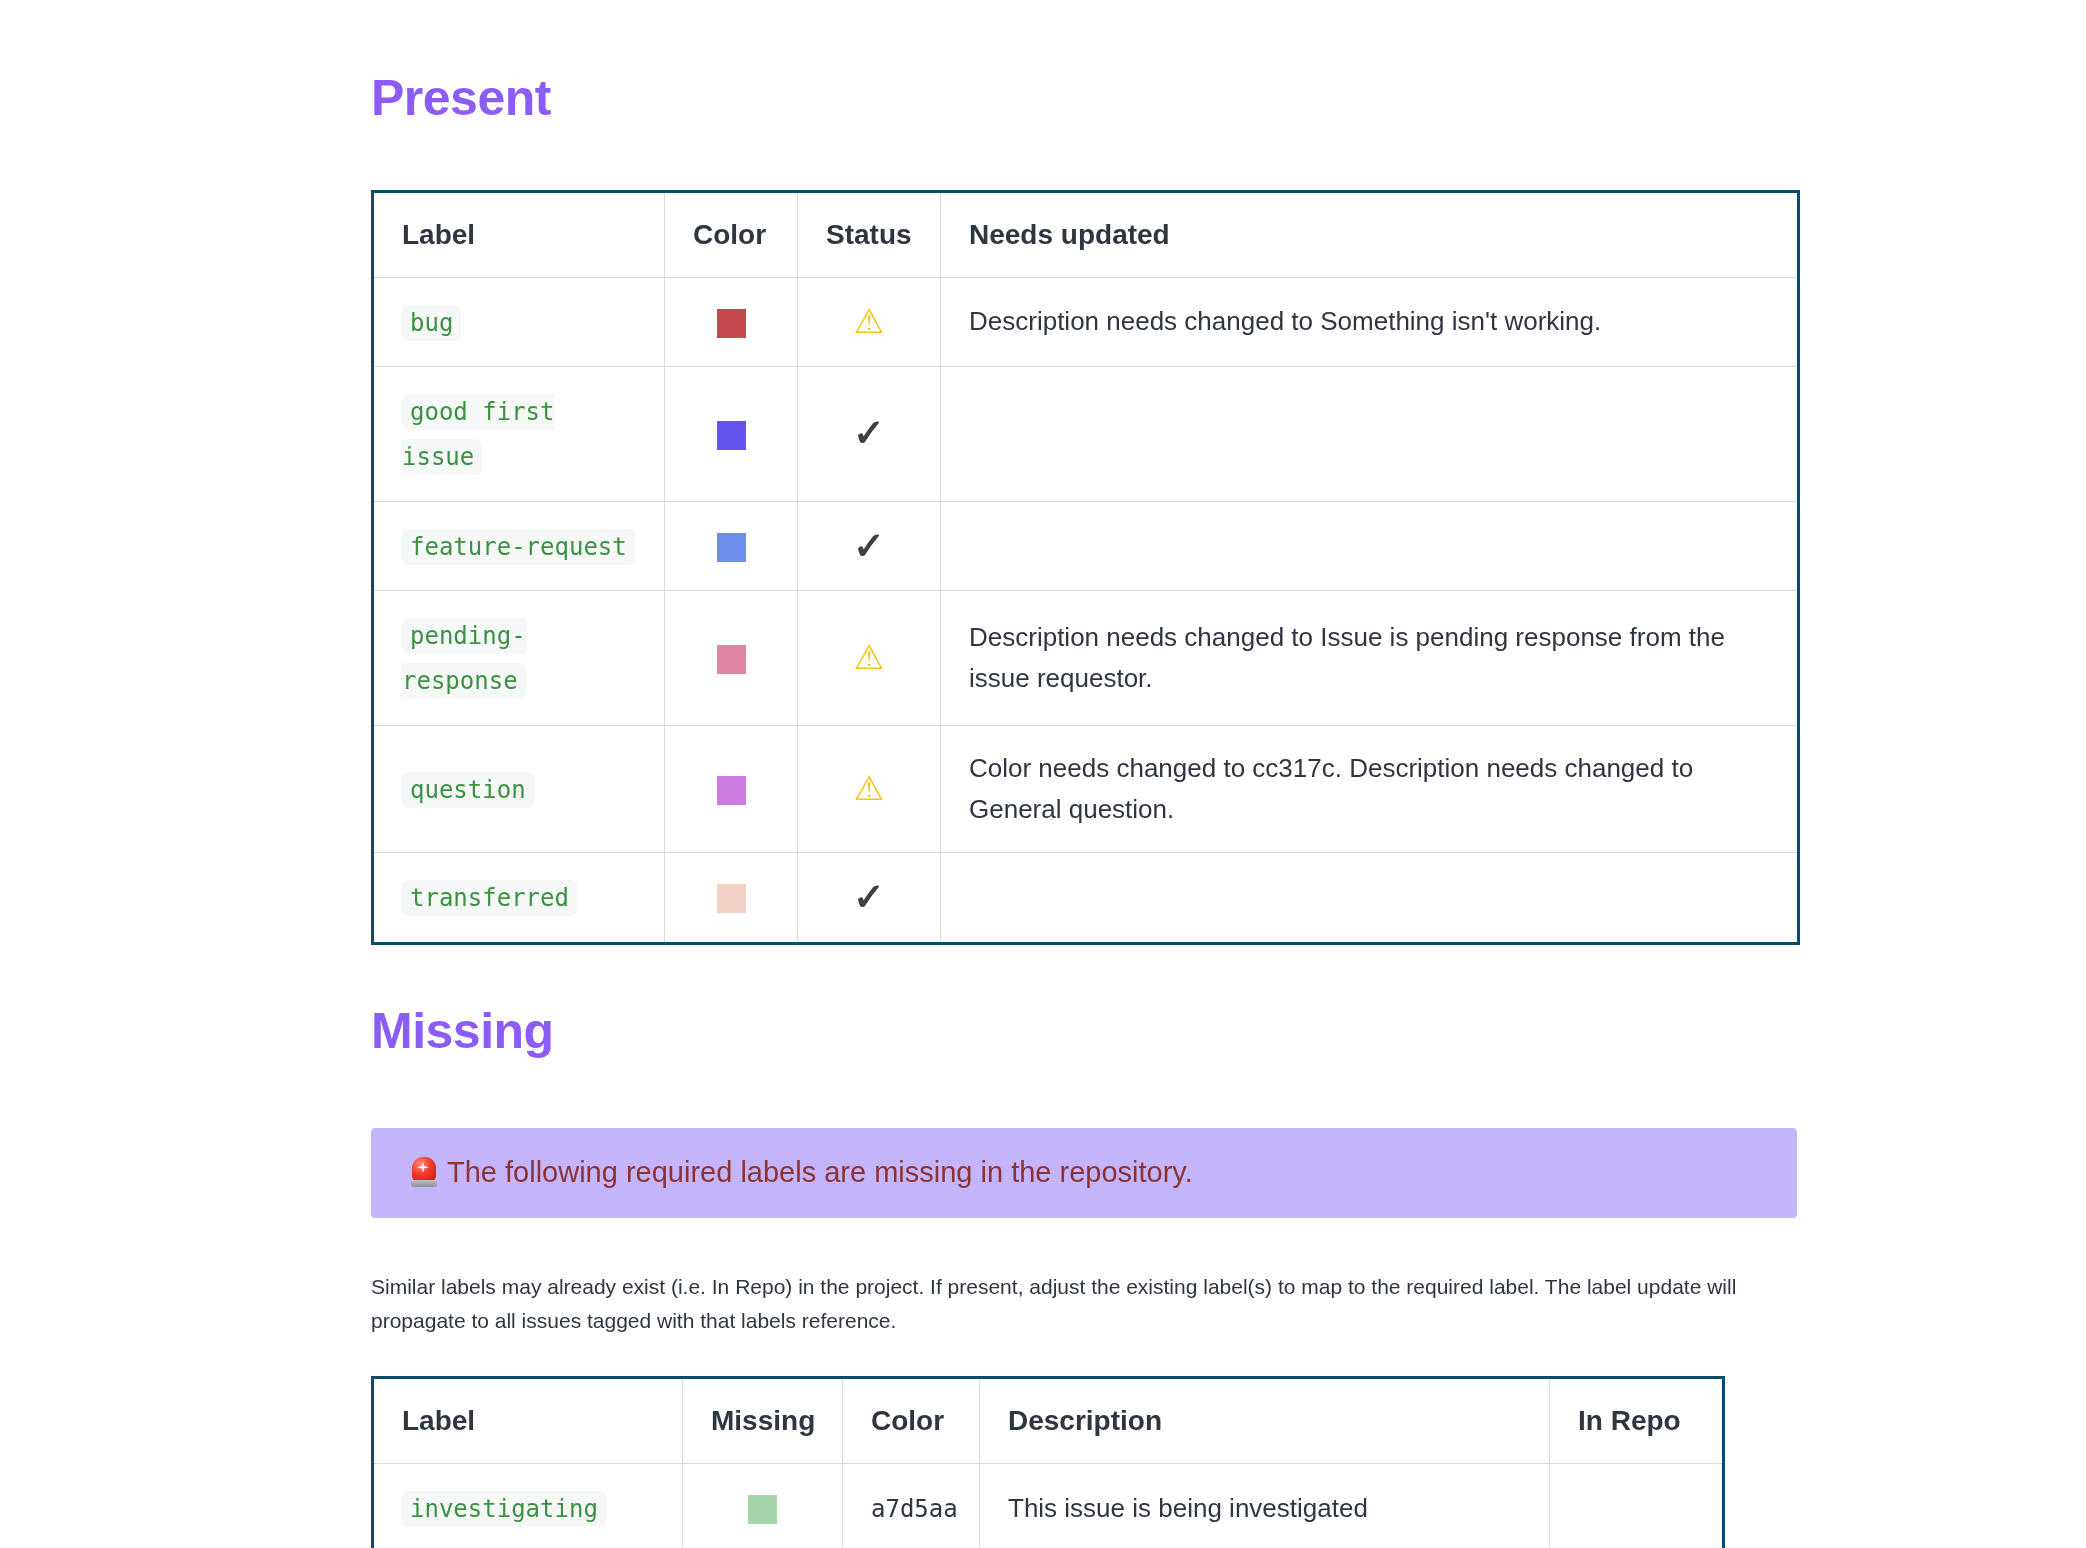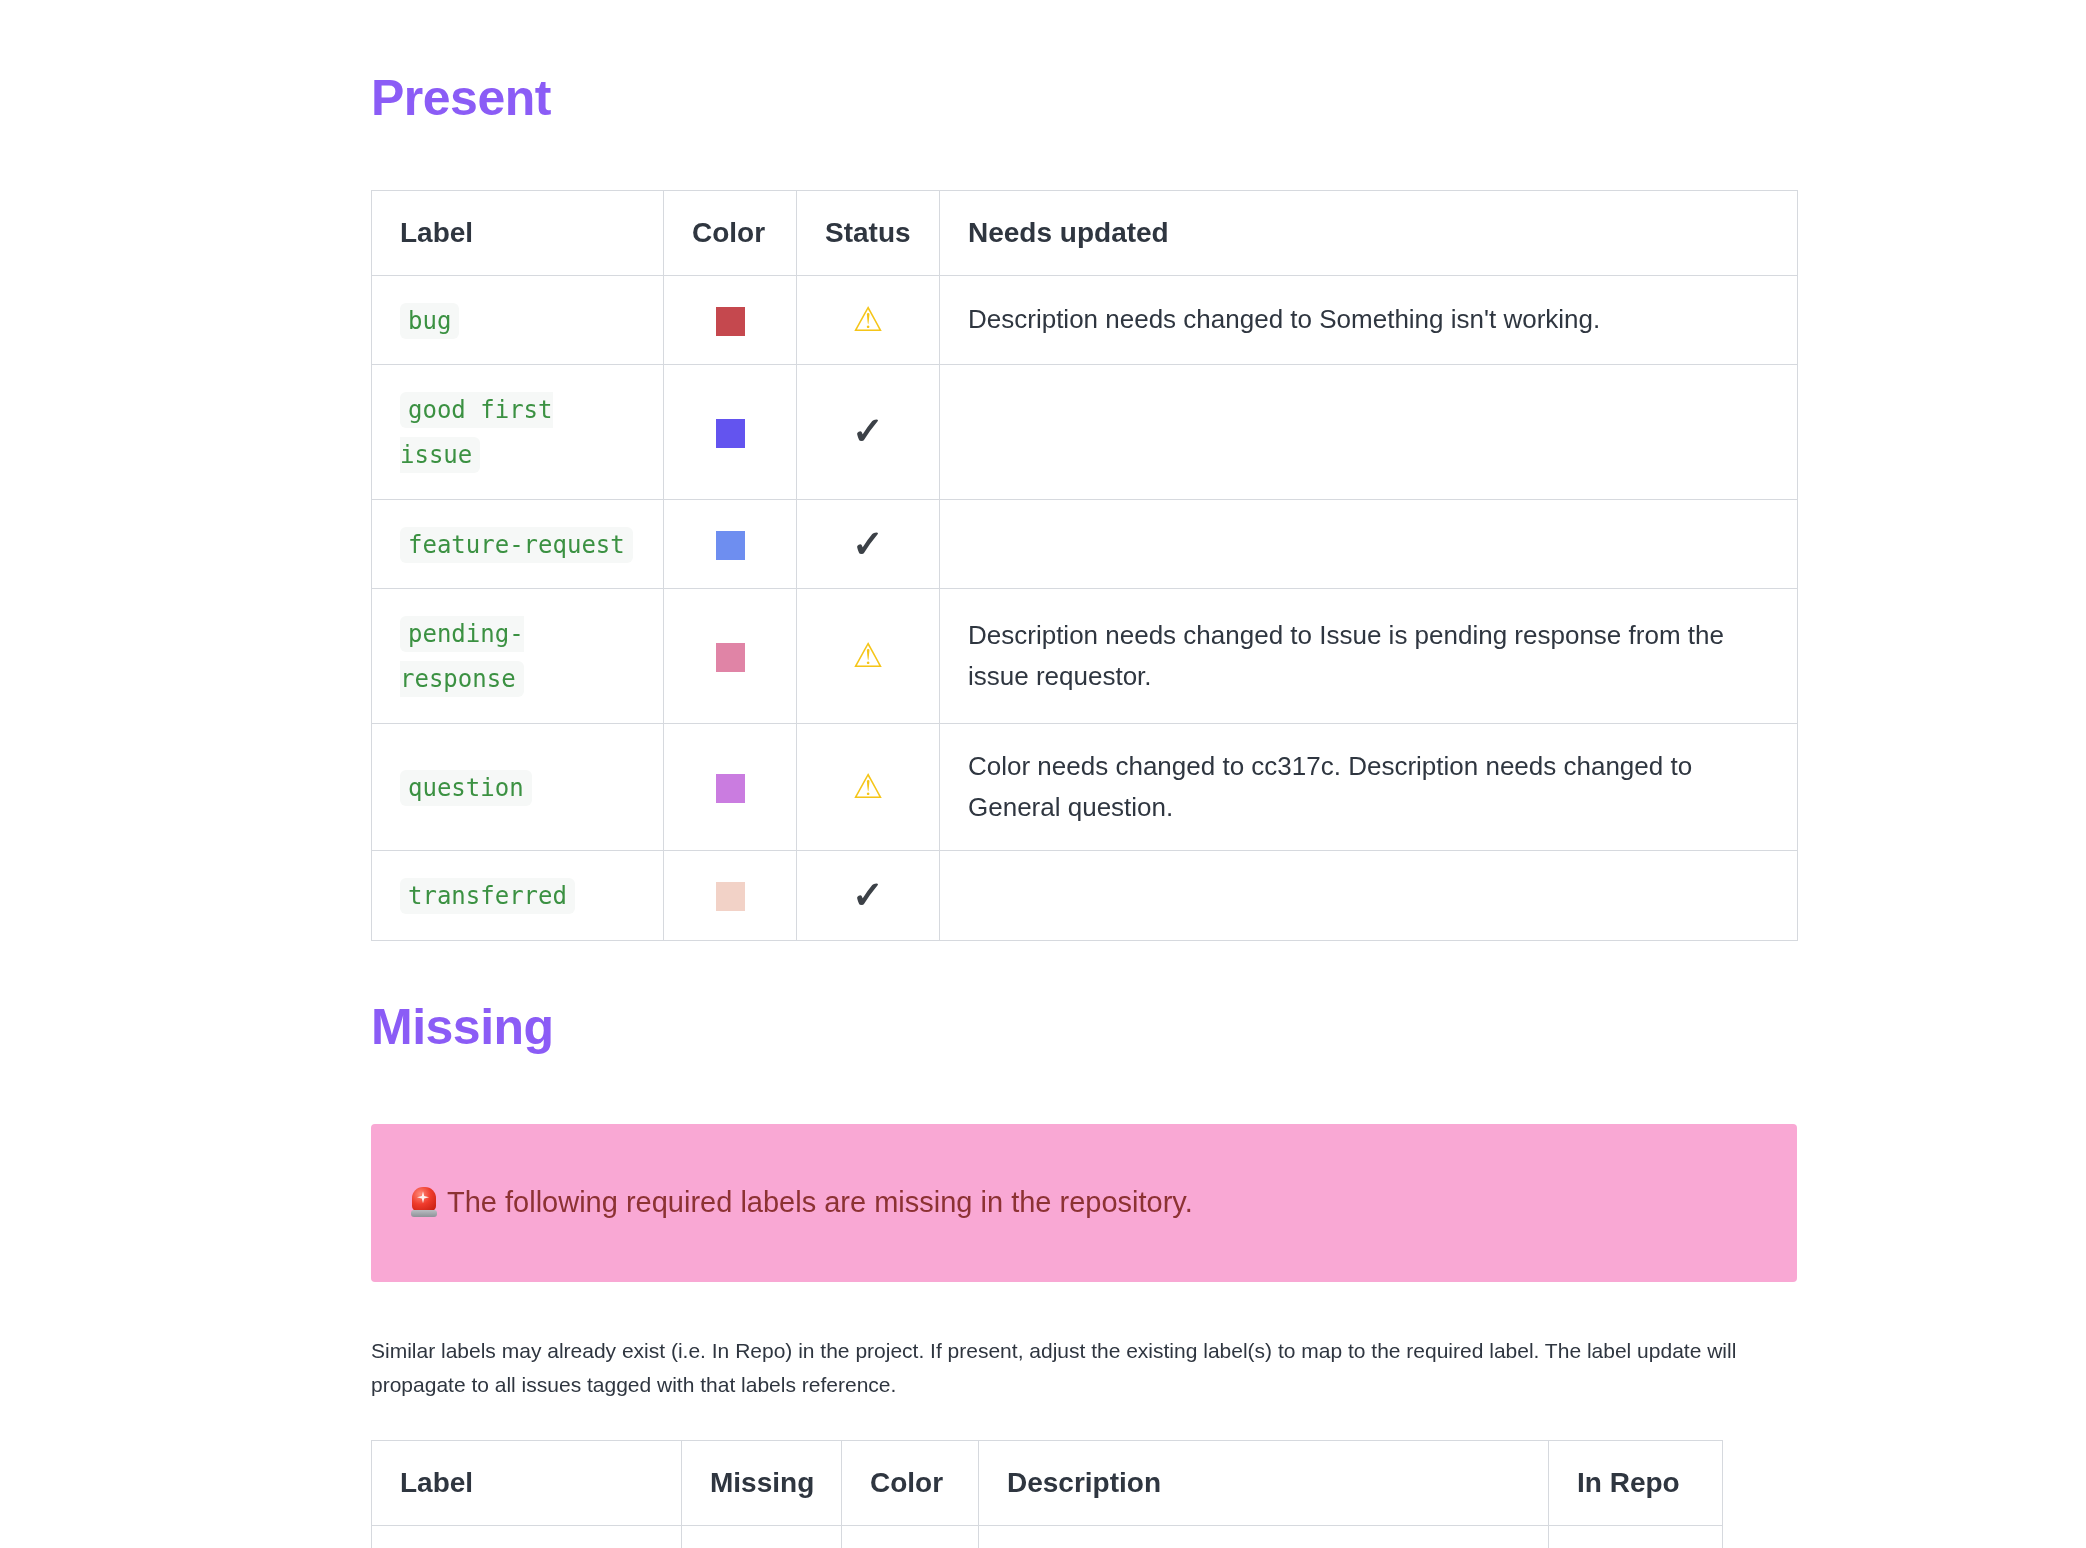--- a/index.html
+++ b/index.html
@@ -36,21 +36,21 @@
   .sp-after-present { height: 62px; }
   .sp-after-table1 { height: 58px; }
   .sp-after-missing { height: 68px; }
   .sp-after-alert { height: 52px; }
   .sp-after-para { height: 38px; }
 
   
   table {
     border-collapse: collapse;
     table-layout: fixed;
-    border: 1px solid #0c4a6e;
+    border: 3px solid #0c4a6e;
     background: #fff;
     padding-left: 44px;
   }
   table.present-table { width: 1426px; }
   table.missing-table { width: 1351px; }
 
   th, td {
     border: 1px solid #d6d9de;
     text-align: left;
     vertical-align: middle;
@@ -109,23 +109,23 @@
     line-height: 1;
     display: inline-block;
   }
   .status-ico.warn { color: #f5c518; }
   .status-ico.ok { color: #3c4147; font-size: 38px; font-weight: 700; }
   b, strong { font-weight: 400; color: #2f3640; }
 
   
   .alert {
     width: 1426px;
-    background: #f9a8d4;
+    background: #c4b5fd;
     border-radius: 4px;
-    padding: 60px 40px;
+    padding: 26px 40px;
     font-size: 29px;
     line-height: 1.3;
     color: #8c3233;
   }
   .siren {
     display: inline-block;
     width: 26px;
     height: 30px;
     position: relative;
     vertical-align: -5px;

